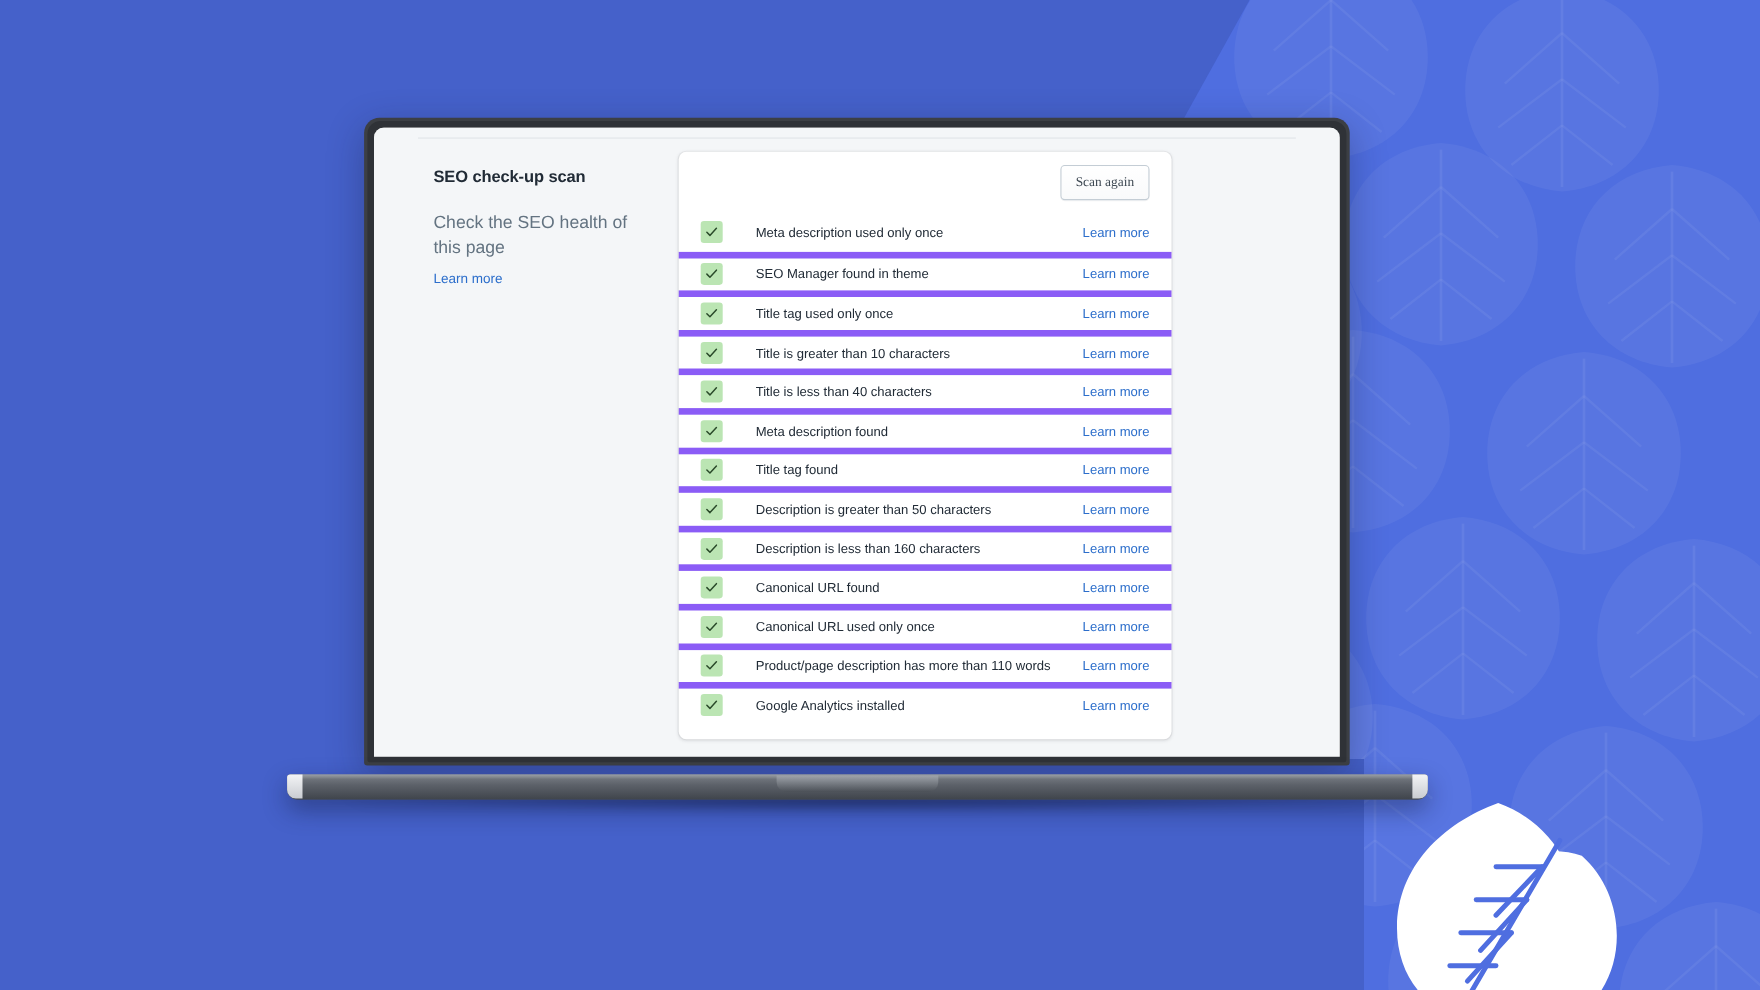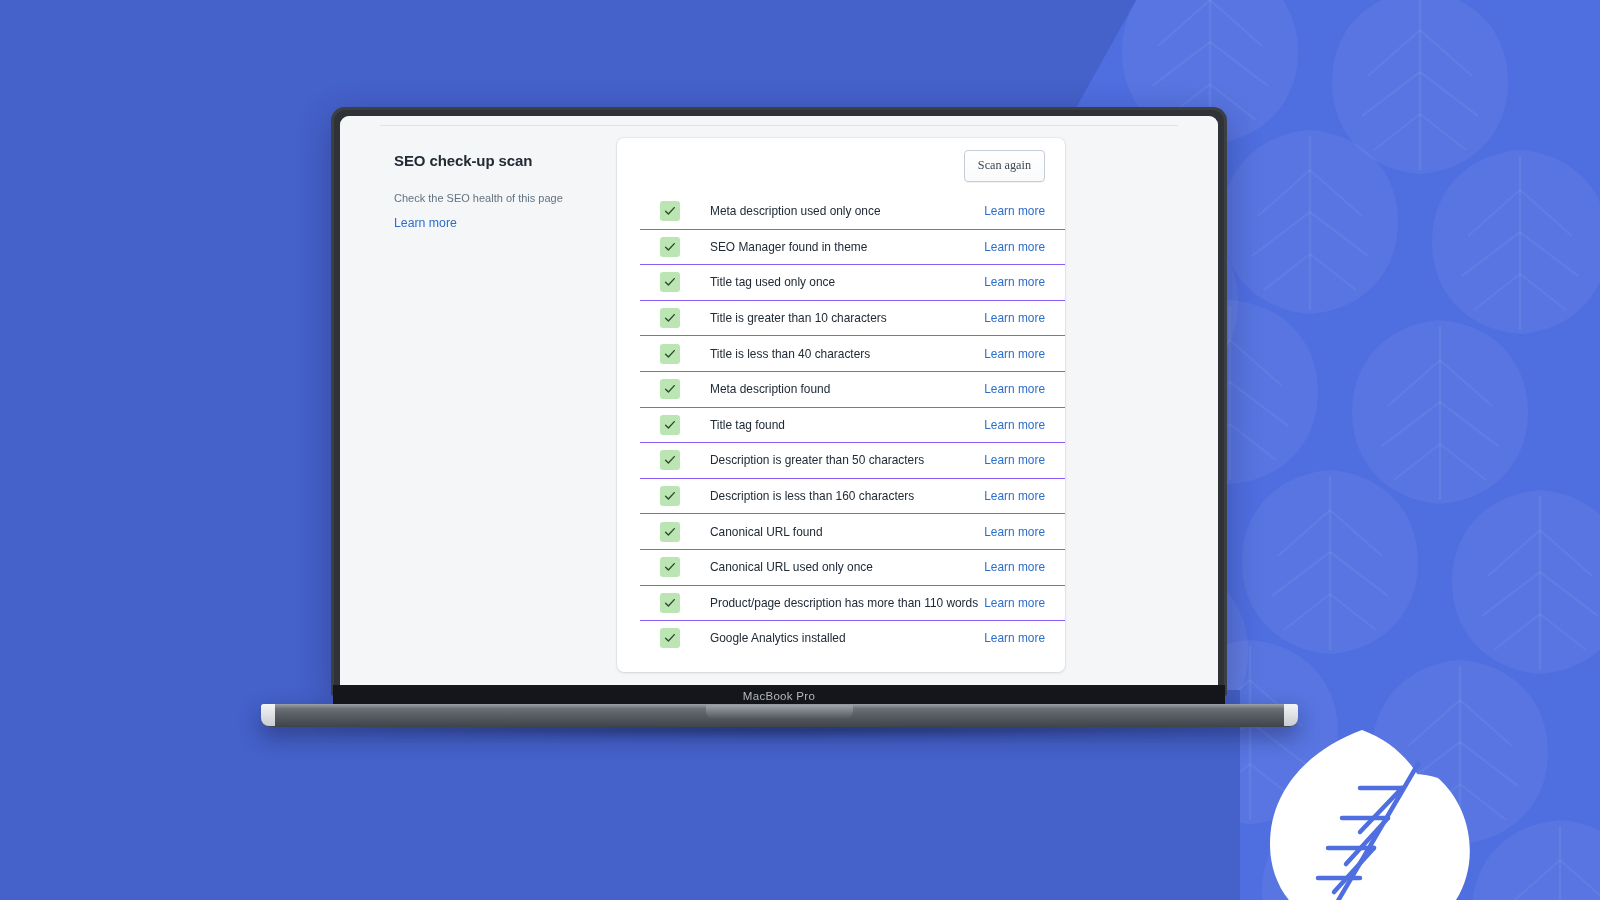--- a/index.html
+++ b/index.html
@@ -97,21 +97,21 @@
 
   #layout {
     position:absolute; left:0; top:22px; right:0; bottom:0;
     display:flex; align-items:flex-start;
   }
   #sidebar { width:277px; padding:14px 24px 0 54px; flex:none; }
   #sidebar h1 {
     font-size:15px; font-weight:700; color:#212b36; letter-spacing:-.1px;
   }
   #sidebar .sub {
-    margin-top:22px; font-size:11px; color:#637381; line-height:1.45;
+    margin-top:22px; font-size:16px; color:#637381; line-height:1.45;
   }
   #sidebar .link {
     margin-top:9px; font-size:12.3px; color:#2c6ecb; cursor:pointer;
   }
 
   #card {
     width:448px; flex:none;
     background:#ffffff;
     border-radius:7px;
     box-shadow:0 0 0 1px rgba(63,63,68,.05), 0 1px 3px rgba(63,63,68,.13);
@@ -124,26 +124,26 @@
     font-family:Liberation Serif, serif;
     font-size:12.2px; color:#3d4852;
     background:linear-gradient(180deg,#ffffff,#f9fafb);
     border:1px solid #c4cdd5;
     border-radius:4px;
     padding:7px 13px 8px 13px;
     cursor:pointer;
     box-shadow:0 1px 0 rgba(22,29,37,.05);
   }
 
-  #checklist { margin-top:11px;padding-left:23px; }
+  #checklist { margin-top:11px; }
   .check-row {
     display:flex; align-items:center;
     padding:0 20px;
     height:35.6px;
-    border-top:1px solid #8b5cf6;
+    border-top:6px solid #8b5cf6;
     cursor:default;
   }
   .check-row:first-child { border-top:none; }
   .badge {
     width:20px; height:20px; flex:none;
     background:#bbe5b3;
     border-radius:3px;
     display:flex; align-items:center; justify-content:center;
   }
   .badge svg { display:block; }
@@ -373,23 +373,20 @@
                 <span class="check-link" style="color: rgb(44, 110, 203);">Learn more</span>
               </div>
             </div>
 
         </div>
 
       </div>
     </div>
   </div>
 
-  <div id="chinbar">
-    <span class="brand">MacBook Pro</span>
-  </div>
   <div id="base-shadow"></div>
   <div id="base"></div>
   <div id="base-edge"></div>
   <div id="base-lcap"></div>
   <div id="base-rcap"></div>
   <div id="notch"></div>
 </div>
 
 <svg id="logo" viewBox="0 0 240 220">
   <path d="M120,8 C170,26 196,74 194,124 C192,176 156,208 112,208 C64,208 28,172 28,122 C28,66 70,26 120,8 Z" fill="#ffffff"></path>

